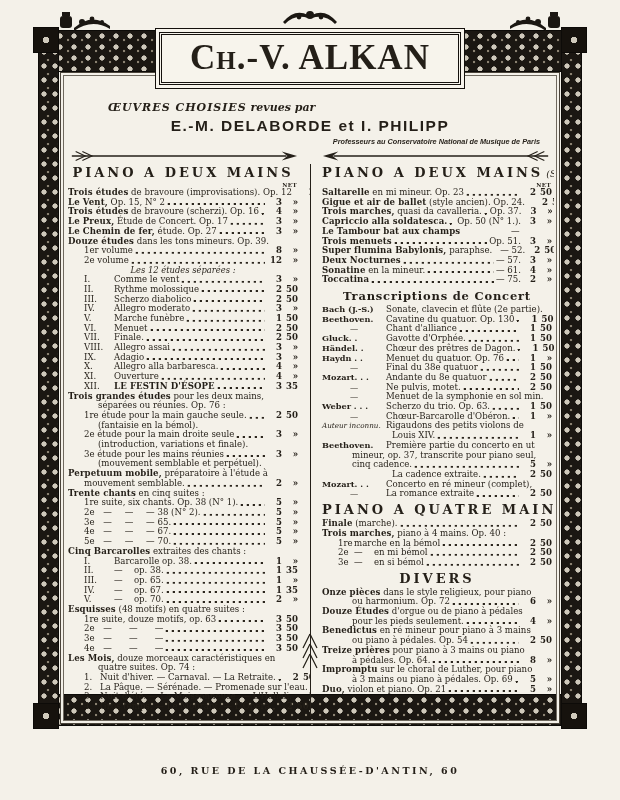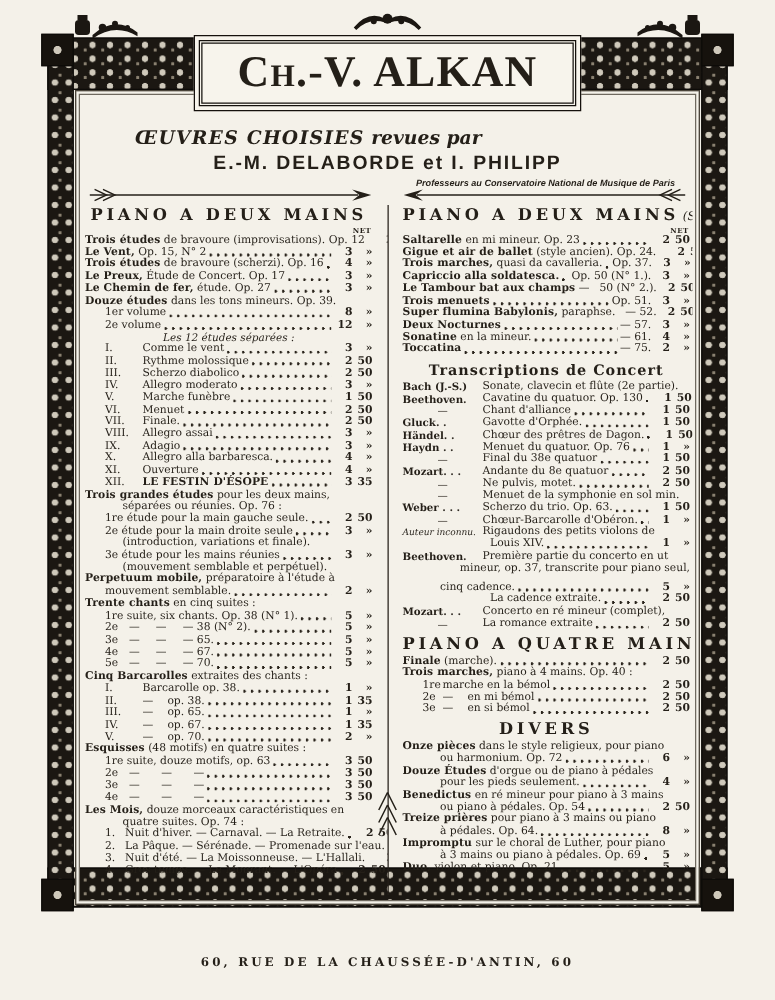--- a/index.html
+++ b/index.html
@@ -29,21 +29,21 @@
             background:#f7f4ec;border:1.5px solid #14100c;padding:3px;z-index:4;}
   .titlebox .in{border:3px double #14100c;text-align:center;padding:5px 2px 7px;}
   .h1{font-family:"Liberation Serif","DejaVu Serif",serif;font-weight:bold;font-size:35px;
       line-height:1;font-variant:small-caps;letter-spacing:1px;}
   .crest{position:absolute;top:6px;left:50%;transform:translateX(-50%);z-index:5;}
   .urn{position:absolute;top:6px;z-index:3;}
   .urn.r{transform:scaleX(-1);}
 
   
   .hdr{position:absolute;left:72px;right:72px;top:101px;z-index:3;}
-  .l1{font-size:15px;padding-left:36px;font-style:italic;font-weight:bold;}
+  .l1{font-size:11px;padding-left:36px;font-style:italic;font-weight:bold;}
   .l1 .big{letter-spacing:1px;}
   .l2{font-family:"Liberation Sans","DejaVu Sans",sans-serif;font-weight:bold;font-size:15.5px;
       letter-spacing:1.5px;text-align:center;margin-top:3px;}
   .l3{font-family:"Liberation Sans","DejaVu Sans",sans-serif;font-weight:bold;font-style:italic;
       font-size:7.3px;text-align:right;padding-right:8px;margin-top:2px;}
 
   
   .cols{position:absolute;left:66px;right:66px;top:150px;bottom:82px;display:flex;z-index:3;}
   .col{width:50%;overflow:hidden;}
   .col.left{padding:0 12px 0 2px;}
@@ -305,20 +305,24 @@
           <div class="row" style="padding-left: 30px;">
             <span class="reg">séparées ou réunies. Op. 76 :</span>
             <span class="dots off"></span>
           </div>
           <div class="row" style="padding-left: 16px;">
             <span class="reg">1re étude pour la main gauche seule.</span>
             <span class="dots"></span>
             <span class="pf">2</span>
             <span class="pc">50</span>
           </div>
+          <div class="row" style="padding-left: 30px;">
+            <span class="reg">(fantaisie en la bémol).</span>
+            <span class="dots off"></span>
+          </div>
           <div class="row" style="padding-left: 16px;">
             <span class="reg">2e étude pour la main droite seule</span>
             <span class="dots"></span>
             <span class="pf">3</span>
             <span class="pc">»</span>
           </div>
           <div class="row" style="padding-left: 30px;">
             <span class="reg">(introduction, variations et finale).</span>
             <span class="dots off"></span>
           </div>
@@ -517,21 +521,21 @@
             <span class="pf">3</span>
             <span class="pc">»</span>
           </div>
           <div class="row" style="padding-left: 0px;">
             <span class="bld">Capriccio alla soldatesca.</span>
             <span class="dots"></span>
             <span class="tail">Op. 50 (N° 1.).</span>
             <span class="pf">3</span>
             <span class="pc">»</span>
           </div>
-          <div class="row" style="padding-left: 0px;">
+          <div class="row" style="padding-left: 0px; gap: 48px;">
             <span class="bld">Le Tambour bat aux champs</span>
             <span class="reg"> —</span>
             <span class="dots off"></span>
             <span class="tail">50 (N° 2.).</span>
             <span class="pf">2</span>
             <span class="pc">50</span>
           </div>
           <div class="row" style="padding-left: 0px;">
             <span class="bld">Trois menuets</span>
             <span class="dots"></span>
@@ -661,21 +665,21 @@
             <span class="reg">Louis XIV.</span>
             <span class="dots"></span>
             <span class="pf">1</span>
             <span class="pc">»</span>
           </div>
           <div class="row" style="padding-left: 0px;">
             <span class="comp">Beethoven.</span>
             <span class="reg">Première partie du concerto en ut</span>
             <span class="dots off"></span>
           </div>
-          <div class="row" style="padding-left: 30px; flex-direction: column;">
+          <div class="row" style="padding-left: 30px;">
             <span class="reg">mineur, op. 37, transcrite pour piano seul,</span>
             <span class="dots off"></span>
           </div>
           <div class="row" style="padding-left: 30px;">
             <span class="reg">cinq cadence.</span>
             <span class="dots"></span>
             <span class="pf">5</span>
             <span class="pc">»</span>
           </div>
           <div class="row" style="padding-left: 70px;">

